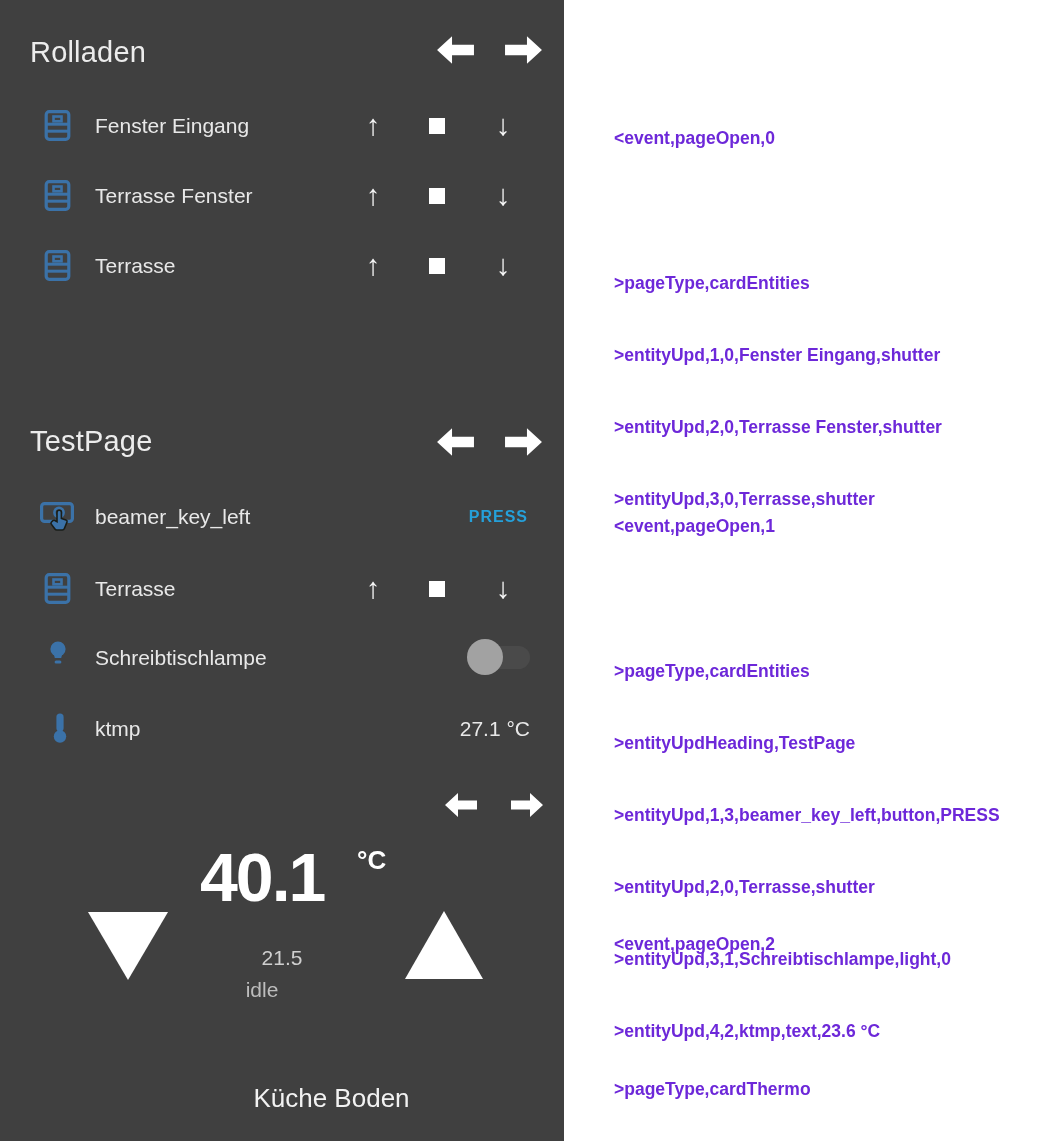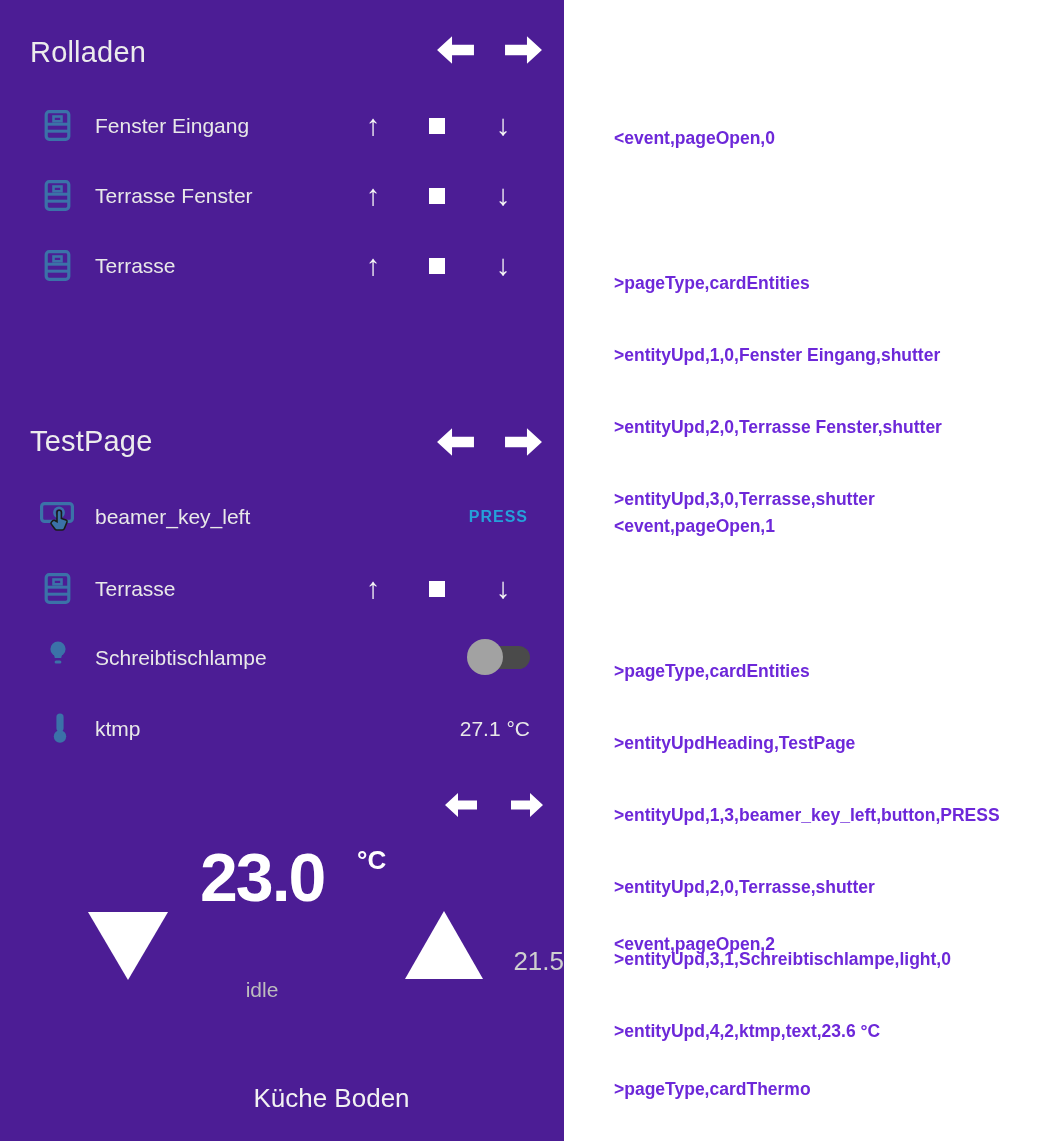--- a/index.html
+++ b/index.html
@@ -1,21 +1,21 @@
 <!DOCTYPE html>
 <html><head>
 <meta charset="utf-8">
 <style>
   * { margin:0; padding:0; box-sizing:border-box; }
   html,body { background:#ffffff; }
   body { font-family:"Liberation Sans", sans-serif; }
   #stage { position:relative; width:1045px; height:1141px; background:#ffffff; overflow:hidden; }
 
   
-  .panel { position:absolute; left:0; top:0; width:564px; height:1141px; background:#4c1d95; }
+  .panel { position:absolute; left:0; top:0; width:564px; height:1141px; background:#404040; }
 
   .card-title { position:absolute; left:30px; color:#ececec; font-size:29px; font-weight:400; letter-spacing:0.2px; }
 
   .nav-arrow { position:absolute; cursor:pointer; }
   .nav-arrow svg { display:block; }
 
   .entity-row { position:absolute; left:0; width:564px; height:46px; }
   .entity-icon { position:absolute; left:44px; top:7px; }
   .entity-label { position:absolute; left:95px; top:0; height:46px; line-height:46px; color:#e8e8e8; font-size:21px; }
 
@@ -31,21 +31,21 @@
   .toggle { position:absolute; left:467px; top:1px; width:64px; height:42px; cursor:pointer; }
   .toggle .track { position:absolute; left:9px; top:10px; width:54px; height:23px; border-radius:12px; background:#4a4a4a; }
   .toggle .knob  { position:absolute; left:0;  top:3px;  width:36px; height:36px; border-radius:50%; background:#a2a2a2; }
 
   
   .big-temp { position:absolute; left:200px; top:843px; color:#ffffff; font-size:68px; font-weight:700; letter-spacing:-2px; line-height:1; }
   .big-unit { position:absolute; left:357px; top:845px; color:#ffffff; font-size:26px; font-weight:700; }
   .tri { position:absolute; width:0; height:0; cursor:pointer; }
   .tri-down { left:88px;  top:912px; border-left:40px solid transparent; border-right:40px solid transparent; border-top:68px solid #ffffff; }
   .tri-up   { left:405px; top:911px; border-left:39px solid transparent; border-right:39px solid transparent; border-bottom:68px solid #ffffff; }
-  .setpoint { position:absolute; left:0; top:946px; width:564px; text-align:right; color:#cfcfcf; font-size:26px; }
+  .setpoint { position:absolute; left:0; top:946px; width:564px; text-align:center; color:#cfcfcf; font-size:21px; }
   .hvac-state { position:absolute; left:0; top:978px; width:524px; text-align:center; color:#bdbdbd; font-size:21px; }
   .thermo-name { position:absolute; left:0; top:1083px; width:663px; text-align:center; color:#f2f2f2; font-size:26px; }
 
   
   .log-block { position:absolute; left:614px; color:#6d28d9; font-size:17.5px; font-weight:700; line-height:24px; white-space:pre; }
   .log-lines { margin-top:25px; }
   #log0 { top:78px; }
   #log1 { top:466px; }
   #log2 { top:884px; }
 </style>
@@ -183,21 +183,21 @@
       <svg width="34" height="26">
           <use href="#sym-arrow-left"></use>
         </svg>
     </div>
     <div class="nav-arrow" style="left:510px; top:792px">
       <svg width="34" height="26">
           <use href="#sym-arrow-right"></use>
         </svg>
     </div>
 
-    <div class="big-temp">23.0</div>
+    <div class="big-temp">40.1</div>
     <div class="big-unit">°C</div>
 
     <div class="tri tri-down"></div>
     <div class="tri tri-up"></div>
 
     <div class="setpoint">21.5</div>
     <div class="hvac-state">idle</div>
     <div class="thermo-name">Küche Boden</div>
   </div>
 

